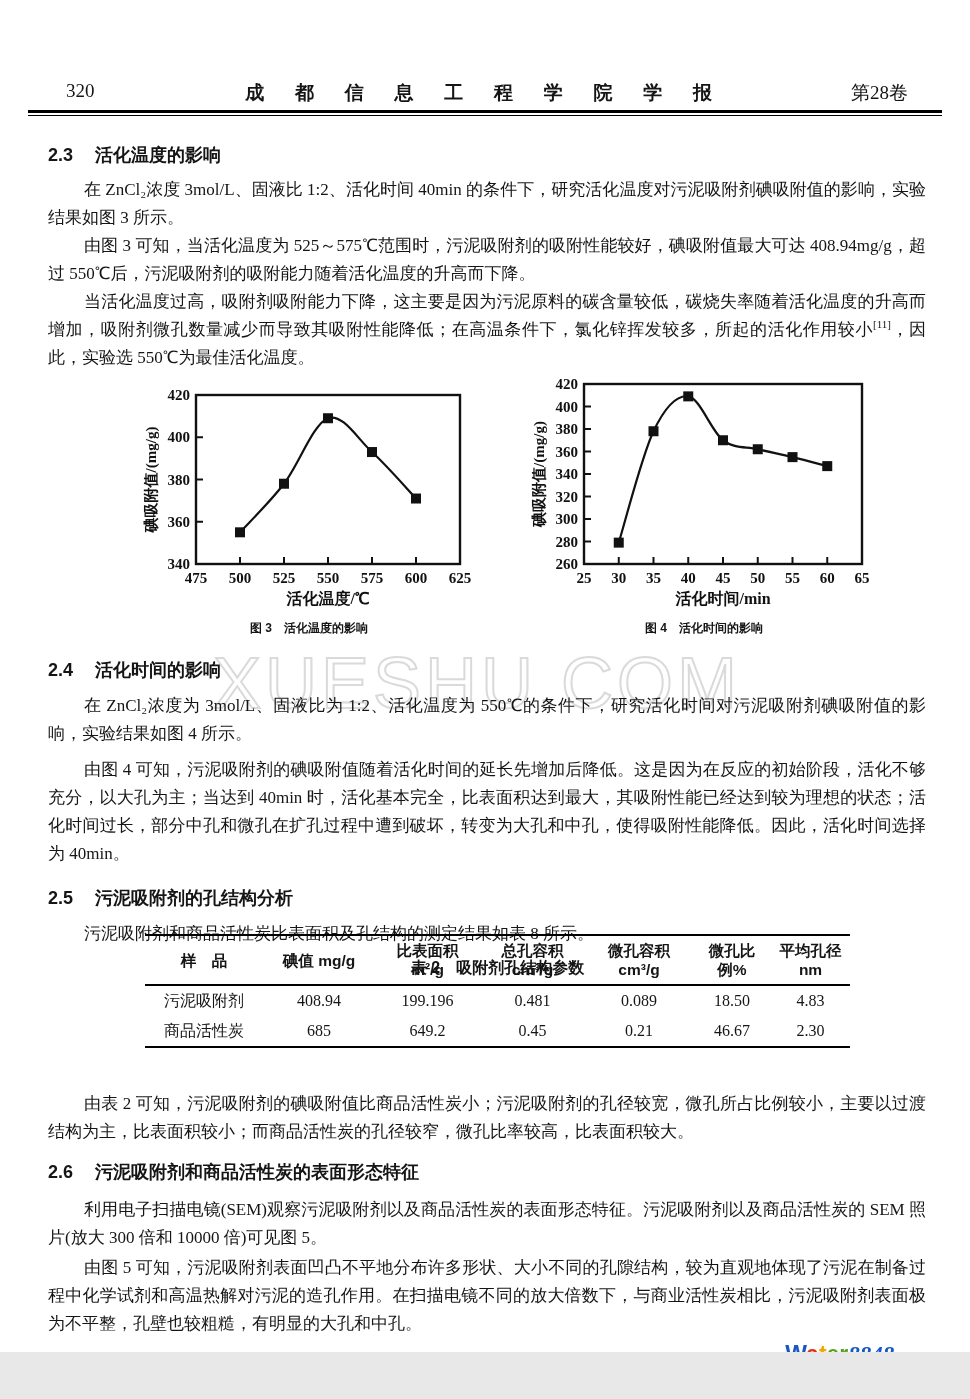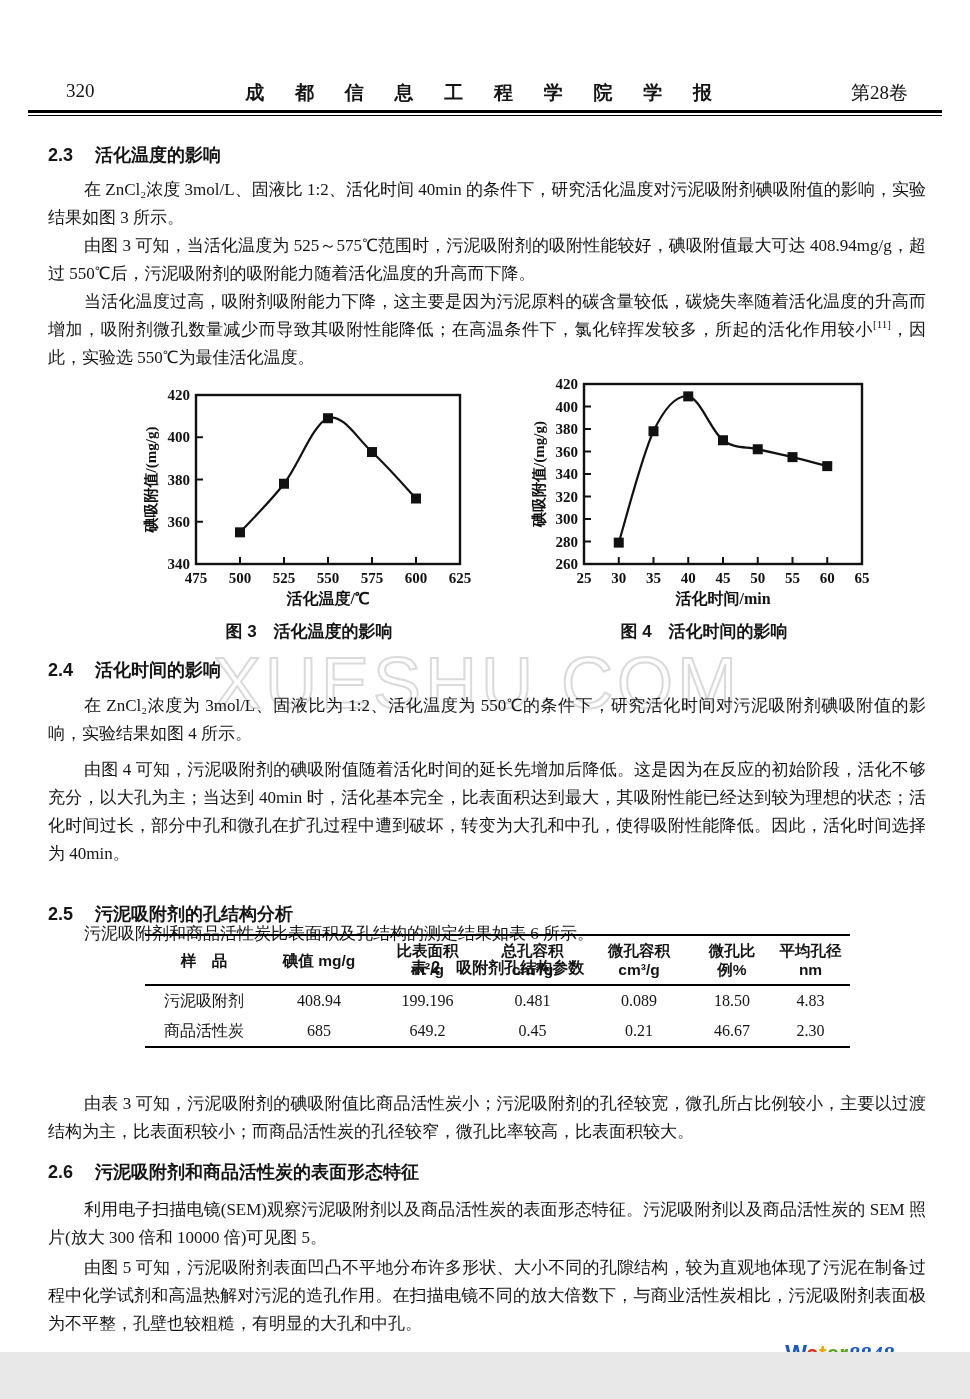--- a/index.html
+++ b/index.html
@@ -19,21 +19,21 @@
   .sec-heading{position:absolute;left:48px;font-size:18px;font-weight:bold;
                font-family:"Liberation Sans",sans-serif;}
   .sec-heading .sec-title{margin-left:22px;}
   .para{position:absolute;left:48px;width:878px;font-size:17px;line-height:28px;
         text-align:justify;text-indent:36px;margin:0;}
   sup{font-size:11px;vertical-align:super;line-height:0;margin-top:28px;}
 
   
   .figure{position:absolute;text-align:center;}
   .chart-svg text{font-family:"Liberation Serif",serif;fill:#111;}
-  .fig-caption{font-size:17px;font-weight:bold;margin-top:2px;
+  .fig-caption{font-size:12px;font-weight:bold;margin-top:2px;
                font-family:"Liberation Sans",sans-serif;}
 
   
   .watermark{position:absolute;left:185px;top:642px;font-size:72px;
              font-family:"Liberation Sans",sans-serif;letter-spacing:4px;
              color:transparent;-webkit-text-stroke:2px #dadada;z-index:5;
              pointer-events:none;white-space:nowrap;margin-left:28px;}
 
   
   .tbl-title{position:absolute;left:145px;width:705px;top:958px;text-align:center;
@@ -167,24 +167,24 @@
         </svg>
       <div class="fig-caption">图 4　活化时间的影响</div>
     </div>
 
     <div class="sec-heading" style="top:658px;">
       <span class="sec-num">2.4</span><span class="sec-title">活化时间的影响</span>
     </div>
     <p class="para" style="top:692px;">在 ZnCl₂浓度为 3mol/L、固液比为 1:2、活化温度为 550℃的条件下，研究活化时间对污泥吸附剂碘吸附值的影响，实验结果如图 4 所示。</p>
     <p class="para" style="top:756px;">由图 4 可知，污泥吸附剂的碘吸附值随着活化时间的延长先增加后降低。这是因为在反应的初始阶段，活化不够充分，以大孔为主；当达到 40min 时，活化基本完全，比表面积达到最大，其吸附性能已经达到较为理想的状态；活化时间过长，部分中孔和微孔在扩孔过程中遭到破坏，转变为大孔和中孔，使得吸附性能降低。因此，活化时间选择为 40min。</p>
 
-    <div class="sec-heading" style="top:886px;margin-top:16px;">
+    <div class="sec-heading" style="top:886px;">
       <span class="sec-num">2.5</span><span class="sec-title">污泥吸附剂的孔结构分析</span>
     </div>
-    <p class="para" style="top:920px;">污泥吸附剂和商品活性炭比表面积及孔结构的测定结果如表 6 所示。</p>
+    <p class="para" style="top:920px;">污泥吸附剂和商品活性炭比表面积及孔结构的测定结果如表 8 所示。</p>
 
     <div class="tbl-title">表 2　吸附剂孔结构参数</div>
     <table class="data-table">
       <colgroup>
         <col style="width:118px">
           <col style="width:112px">
           <col style="width:105px">
         <col style="width:105px">
           <col style="width:108px">
           <col style="width:78px">
@@ -219,21 +219,21 @@
           <td>685</td>
           <td>649.2</td>
           <td>0.45</td>
           <td>0.21</td>
           <td>46.67</td>
           <td>2.30</td>
         </tr>
       </tbody>
     </table>
 
-    <p class="para" style="top:1090px;">由表 3 可知，污泥吸附剂的碘吸附值比商品活性炭小；污泥吸附剂的孔径较宽，微孔所占比例较小，主要以过渡结构为主，比表面积较小；而商品活性炭的孔径较窄，微孔比率较高，比表面积较大。</p>
+    <p class="para" style="top:1090px;">由表 2 可知，污泥吸附剂的碘吸附值比商品活性炭小；污泥吸附剂的孔径较宽，微孔所占比例较小，主要以过渡结构为主，比表面积较小；而商品活性炭的孔径较窄，微孔比率较高，比表面积较大。</p>
 
     <div class="sec-heading" style="top:1160px;">
       <span class="sec-num">2.6</span><span class="sec-title">污泥吸附剂和商品活性炭的表面形态特征</span>
     </div>
     <p class="para" style="top:1196px;">利用电子扫描电镜(SEM)观察污泥吸附剂以及商品活性炭的表面形态特征。污泥吸附剂以及商品活性炭的 SEM 照片(放大 300 倍和 10000 倍)可见图 5。</p>
     <p class="para" style="top:1254px;">由图 5 可知，污泥吸附剂表面凹凸不平地分布许多形状、大小不同的孔隙结构，较为直观地体现了污泥在制备过程中化学试剂和高温热解对污泥的造孔作用。在扫描电镜不同的放大倍数下，与商业活性炭相比，污泥吸附剂表面极为不平整，孔壁也较粗糙，有明显的大孔和中孔。</p>
 
   </div>
 
   <div class="footer-logo">

